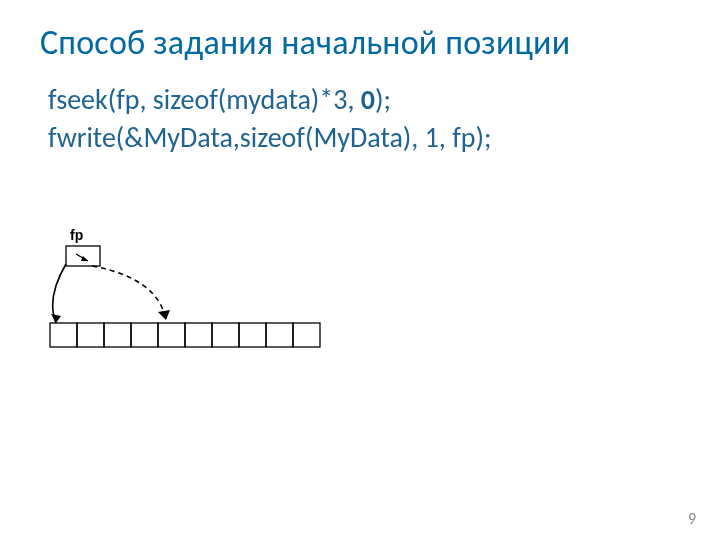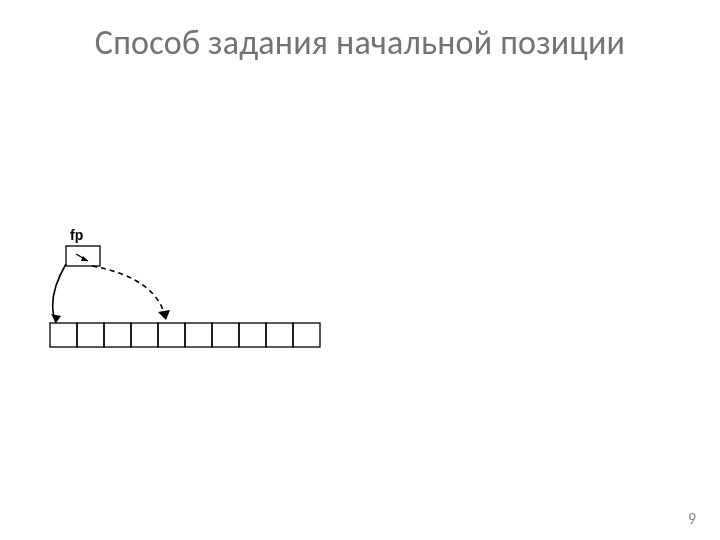--- a/index.html
+++ b/index.html
@@ -8,22 +8,22 @@
     padding: 0;
     width: 720px;
     height: 540px;
     background: #fff;
     font-family: Calibri, Arial, sans-serif;
     position: relative;
     overflow: hidden;
   }
   .title {
     font-size: 34px;
-    color: #737373;
-    text-align: center;
+    color: #0369a1;
+    text-align: left;
     padding: 22px 40px 18px 40px;
     letter-spacing: 0.2px;
   }
   .code-block {
     padding: 0 48px;
     font-size: 28px;
     line-height: 1.35;
   }
   .code-line { color: #1f6391; }
   .code-line .bold { font-weight: bold; }
@@ -42,20 +42,24 @@
     font-size: 16px;
     color: #8a8a85;
   }
 </style>
 </head>
 <body>
 
 <div class="title">Cпособ задания начальной позиции</div>
 
 <div class="code-block">
+  <div class="code-line">
+    <span>fseek(fp, sizeof(mydata)*3, </span><span class="bold">0</span><span class="paren">);</span>
+  </div>
+  <div class="code-line">fwrite(&amp;MyData,sizeof(MyData), 1, fp);</div>
 </div>
 
 <div class="diagram">
   <svg width="320" height="130" viewBox="0 0 320 130">
 
     <text x="22" y="12" font-family="Arial" font-size="14" fill="#000" font-weight="bold">fp</text>
 
     <rect x="18" y="18" width="34" height="20" fill="none" stroke="#000" stroke-width="1.3"></rect>
 
     <g>

